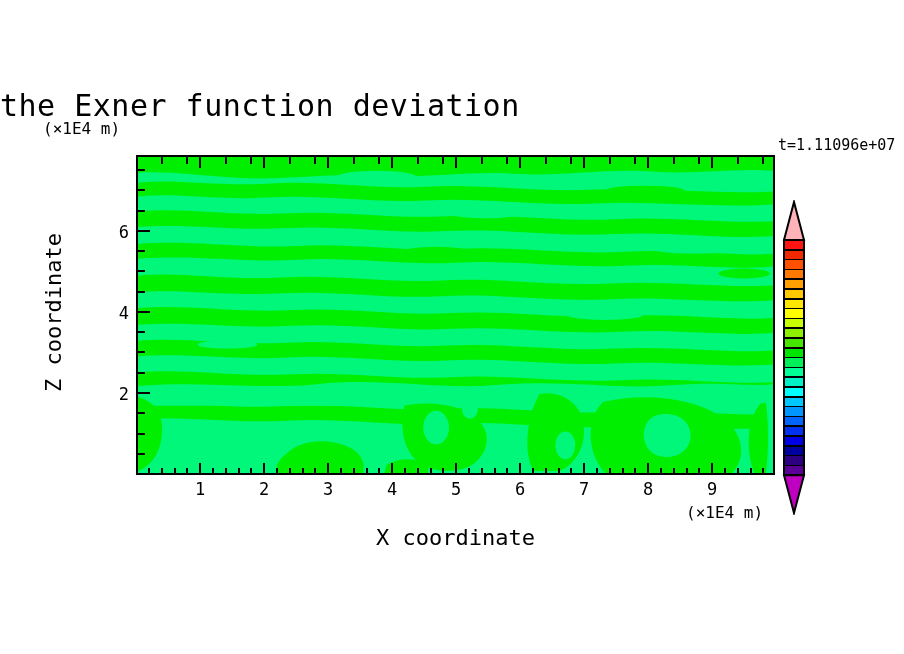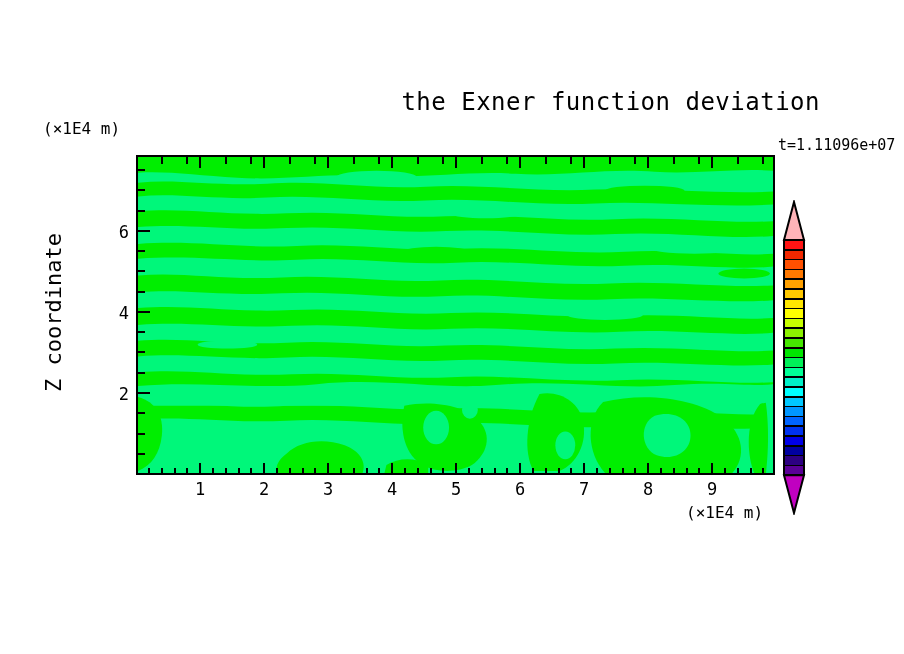--- a/index.html
+++ b/index.html
@@ -16,22 +16,22 @@
     font-family: "DejaVu Sans Mono", "Liberation Mono", monospace;
     color: #000000;
   }
 
   
   #plot-title {
     position: absolute;
     left: 0;
     top: 88px;
     width: 820px;
-    text-align: right;
-    font-size: 24px;
+    text-align: left;
+    font-size: 30px;
     letter-spacing: 0.5px;
     white-space: pre;
   }
 
   
   #unit-top-left {
     position: absolute;
     left: 43px;
     top: 119px;
     font-size: 16px;
@@ -322,20 +322,21 @@
   <div class="tick-label-x" style="left:441px;">5</div>
   <div class="tick-label-x" style="left:505px;">6</div>
   <div class="tick-label-x" style="left:569px;">7</div>
   <div class="tick-label-x" style="left:633px;">8</div>
   <div class="tick-label-x" style="left:697px;">9</div>
 
   <div class="tick-label-y" style="top:384px;">2</div>
   <div class="tick-label-y" style="top:303px;">4</div>
   <div class="tick-label-y" style="top:222px;">6</div>
 
+  <div id="x-axis-title">X coordinate</div>
   <div id="y-axis-title">Z coordinate</div>
 
   <div id="colorbar">
     <svg id="colorbar-svg" width="28" height="315" viewBox="0 0 28 315">
 
       <polygon points="14,2 24,40 4,40" fill="#ffb3b8" stroke="#000000" stroke-width="2" stroke-linejoin="miter"></polygon>
 
       <g stroke="#000000" stroke-width="1.6" shape-rendering="crispEdges">
         <rect x="4" y="40" width="20" height="9.8" fill="#ff1414"></rect>
         <rect x="4" y="49.8" width="20" height="9.8" fill="#f22800"></rect>

